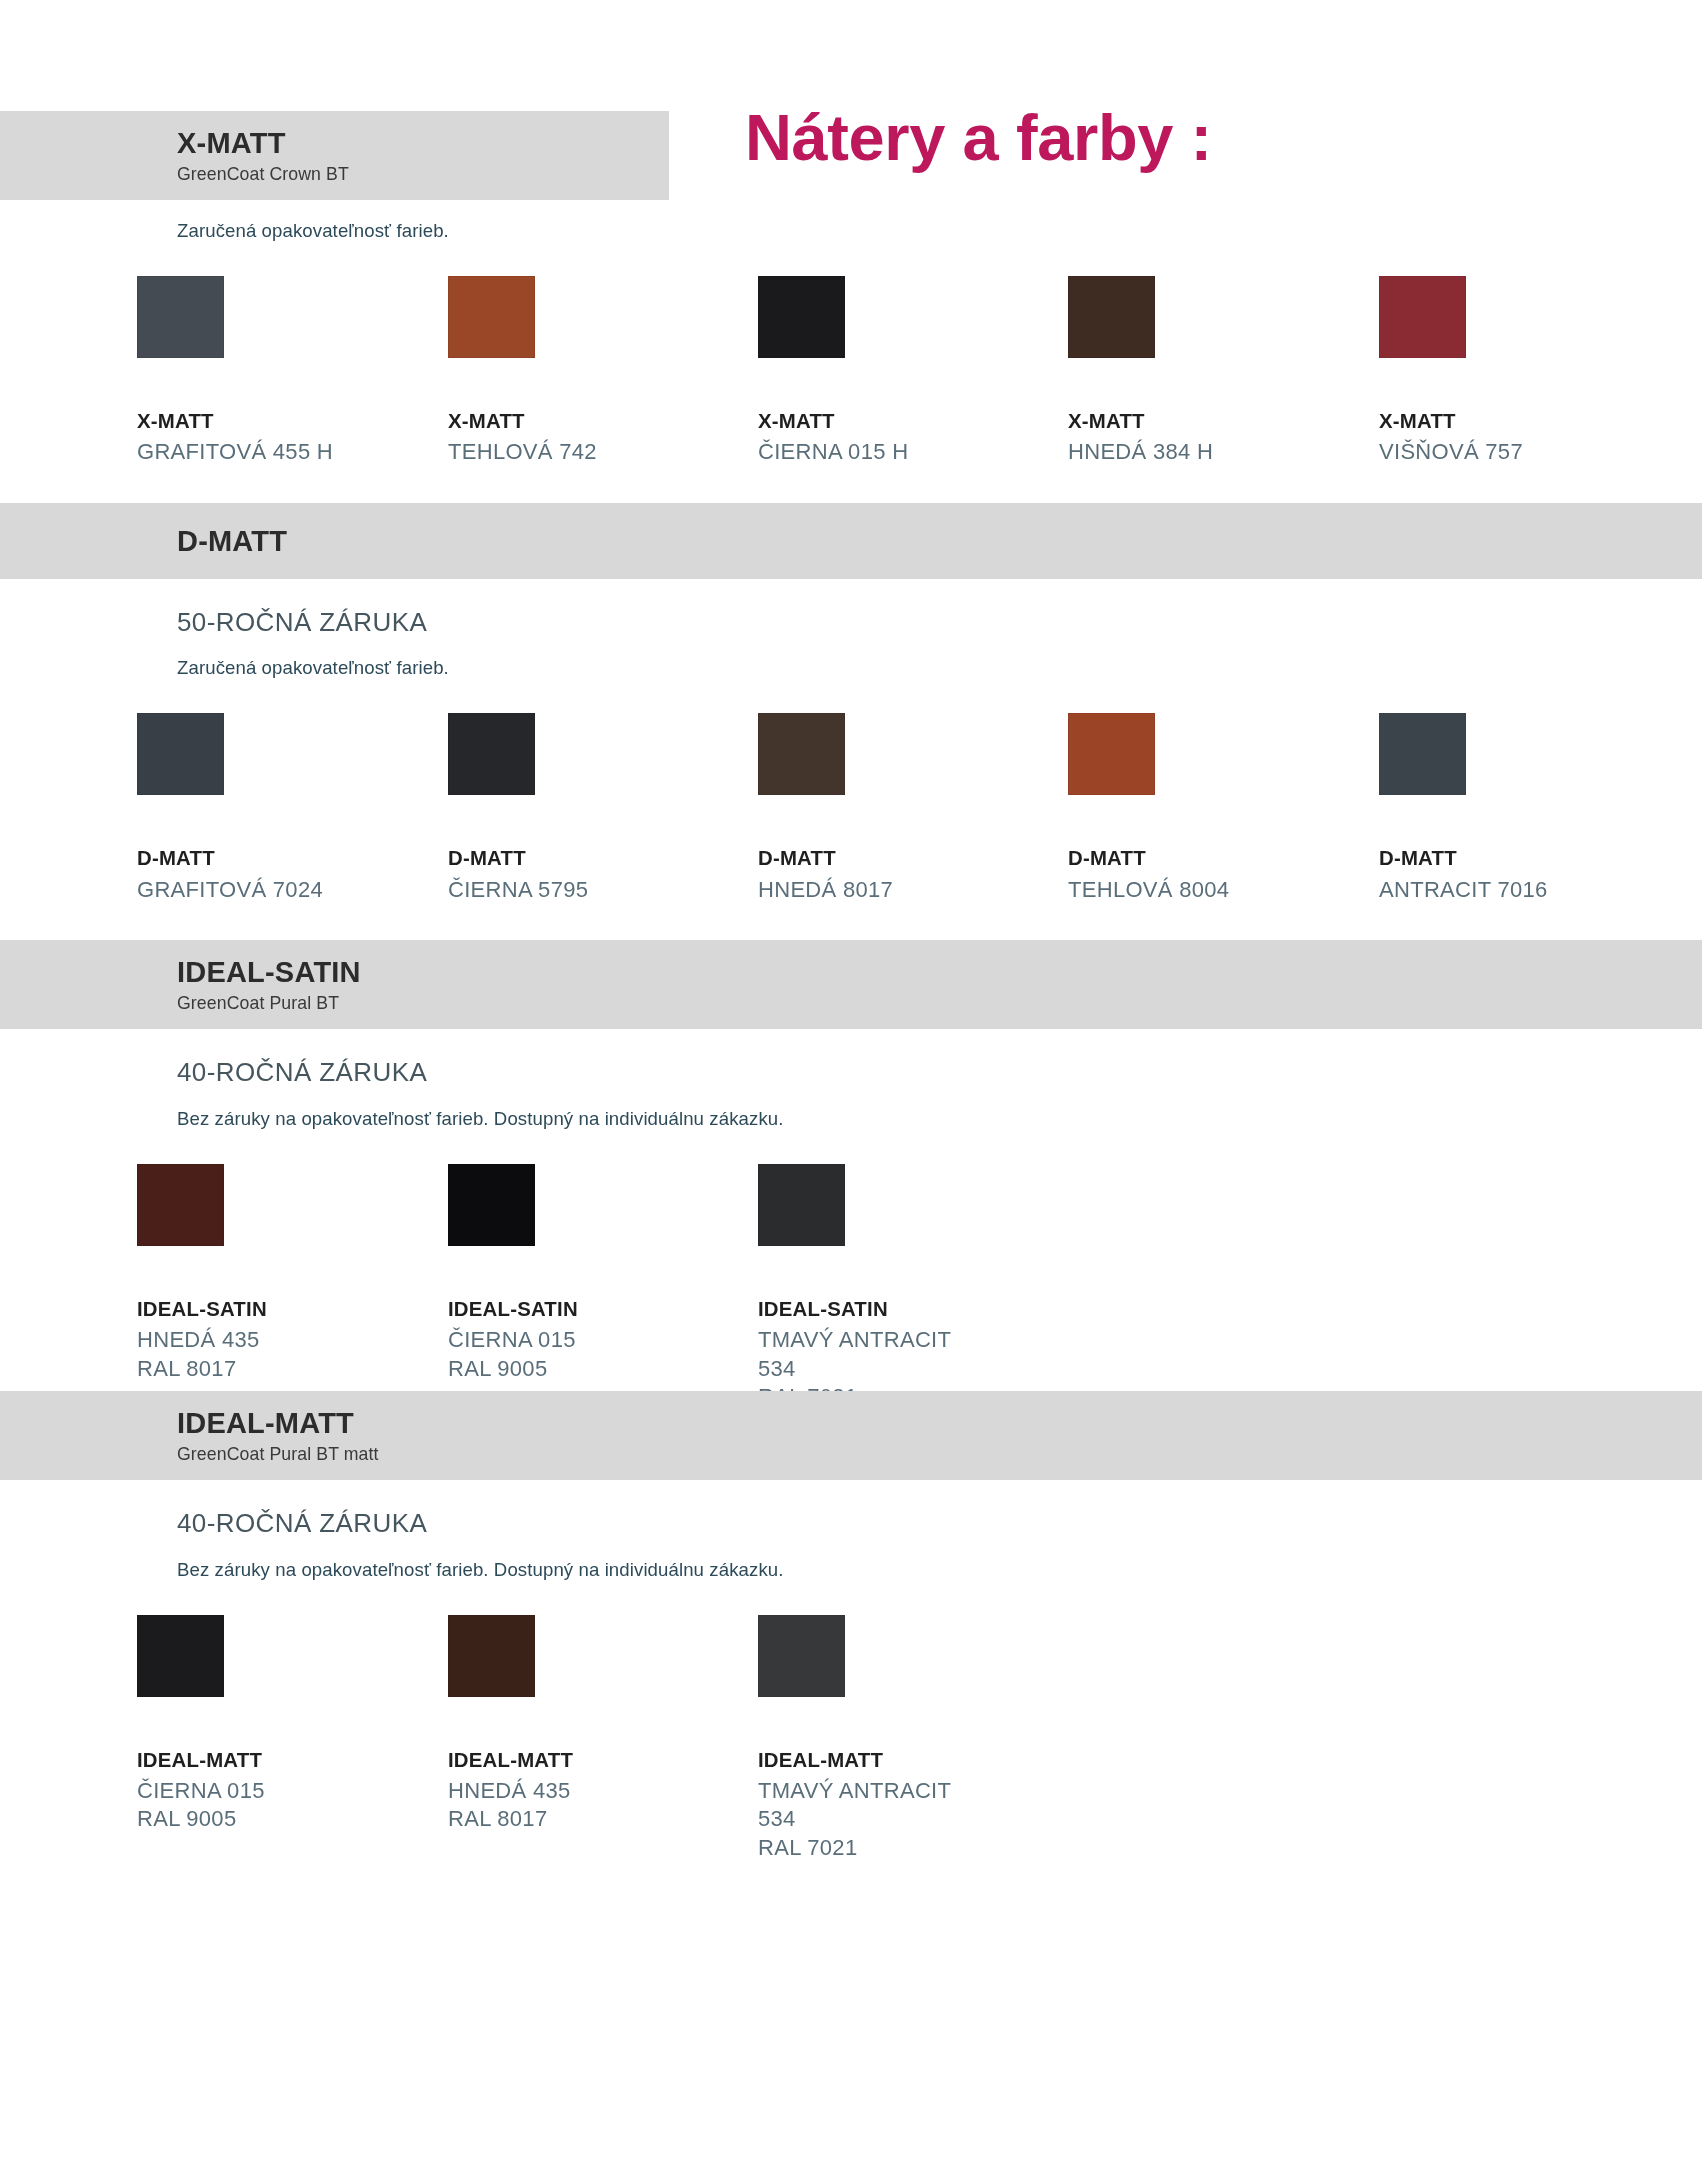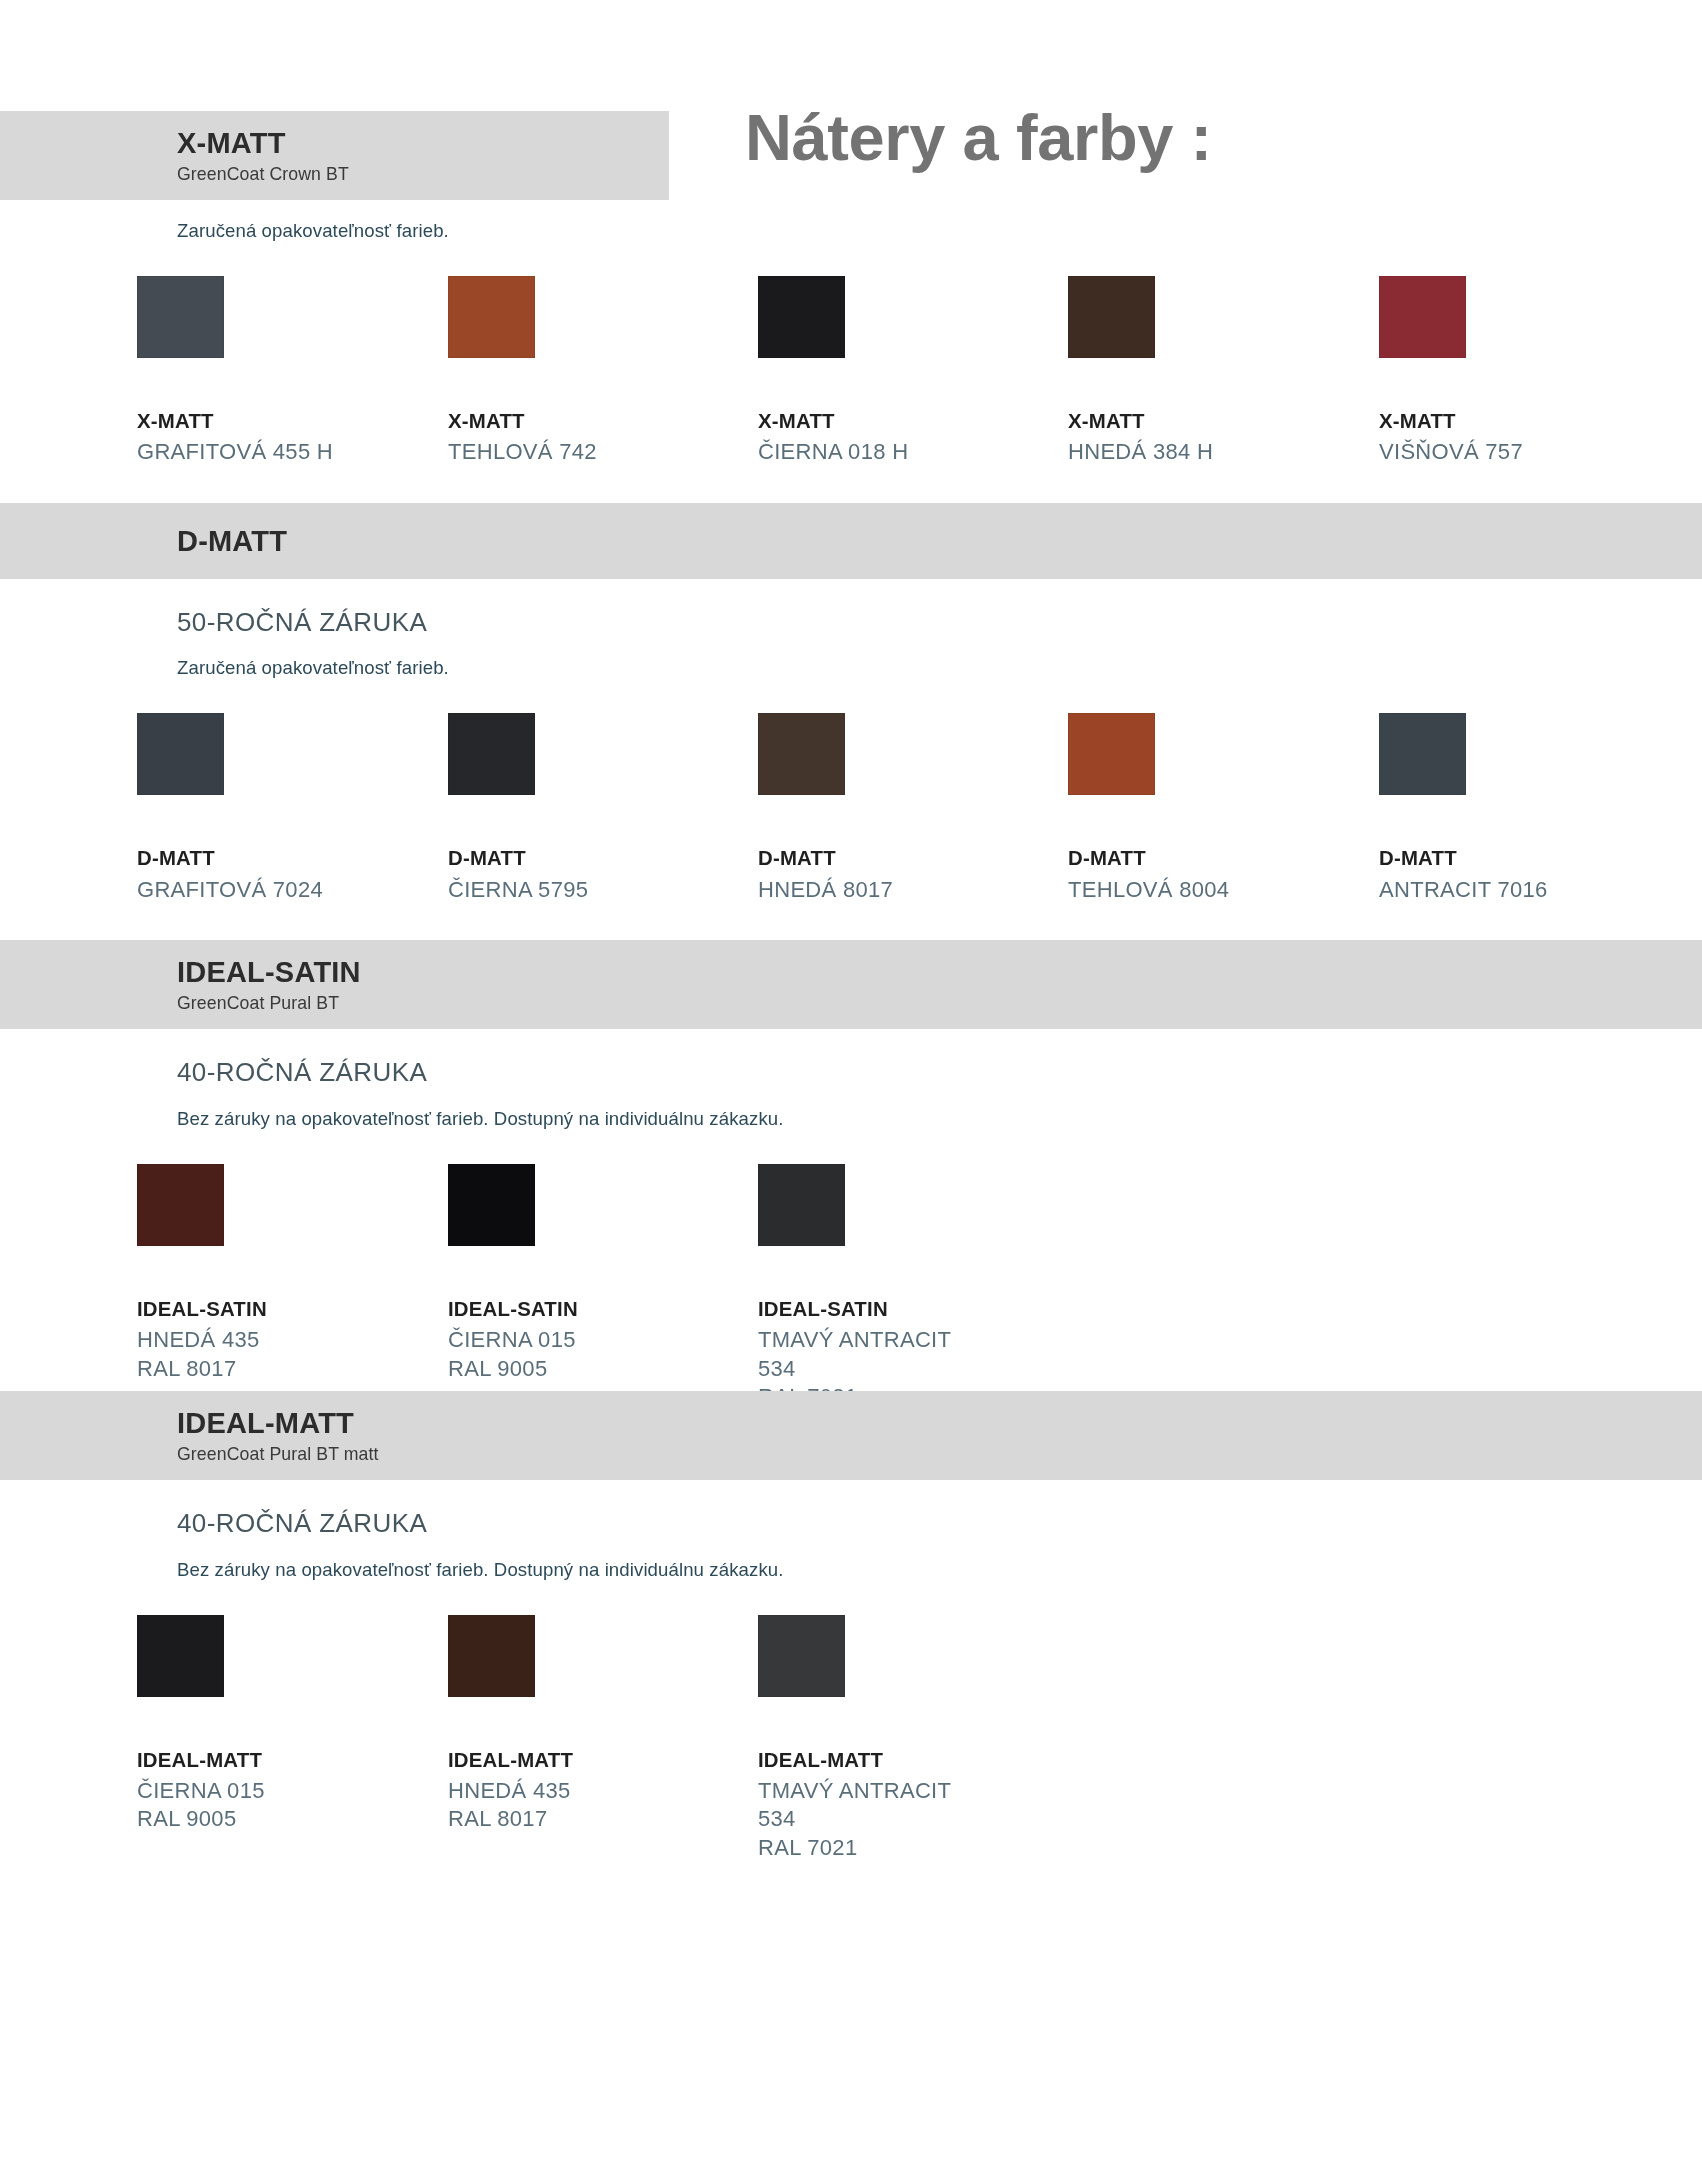--- a/index.html
+++ b/index.html
@@ -19,21 +19,21 @@
     background: #ffffff;
   }
 
   
   .main-title {
     position: absolute;
     left: 745px;
     top: 105px;
     font-size: 65px;
     font-weight: bold;
-    color: #737373;
+    color: #be185d;
     letter-spacing: -0.4px;
     white-space: nowrap;
     line-height: 1;
   }
 
   
   .section { position: relative; width: 1702px; }
 
   .band {
     position: relative;
@@ -133,21 +133,21 @@
               <div class="swatch-color">GRAFITOVÁ 455 H</div>
             </div>
             <div class="swatch-cell" style="left: 448px;">
               <div class="swatch-chip" style="background: rgb(154, 71, 40);"></div>
               <div class="swatch-name">X-MATT</div>
               <div class="swatch-color">TEHLOVÁ 742</div>
             </div>
             <div class="swatch-cell" style="left: 758px;">
               <div class="swatch-chip" style="background: rgb(26, 26, 28);"></div>
               <div class="swatch-name">X-MATT</div>
-              <div class="swatch-color">ČIERNA 018 H</div>
+              <div class="swatch-color">ČIERNA 015 H</div>
             </div>
             <div class="swatch-cell" style="left: 1068px;">
               <div class="swatch-chip" style="background: rgb(62, 43, 34);"></div>
               <div class="swatch-name">X-MATT</div>
               <div class="swatch-color">HNEDÁ 384 H</div>
             </div>
             <div class="swatch-cell" style="left: 1379px;">
               <div class="swatch-chip" style="background: rgb(138, 43, 52);"></div>
               <div class="swatch-name">X-MATT</div>
               <div class="swatch-color">VIŠŇOVÁ 757</div>

